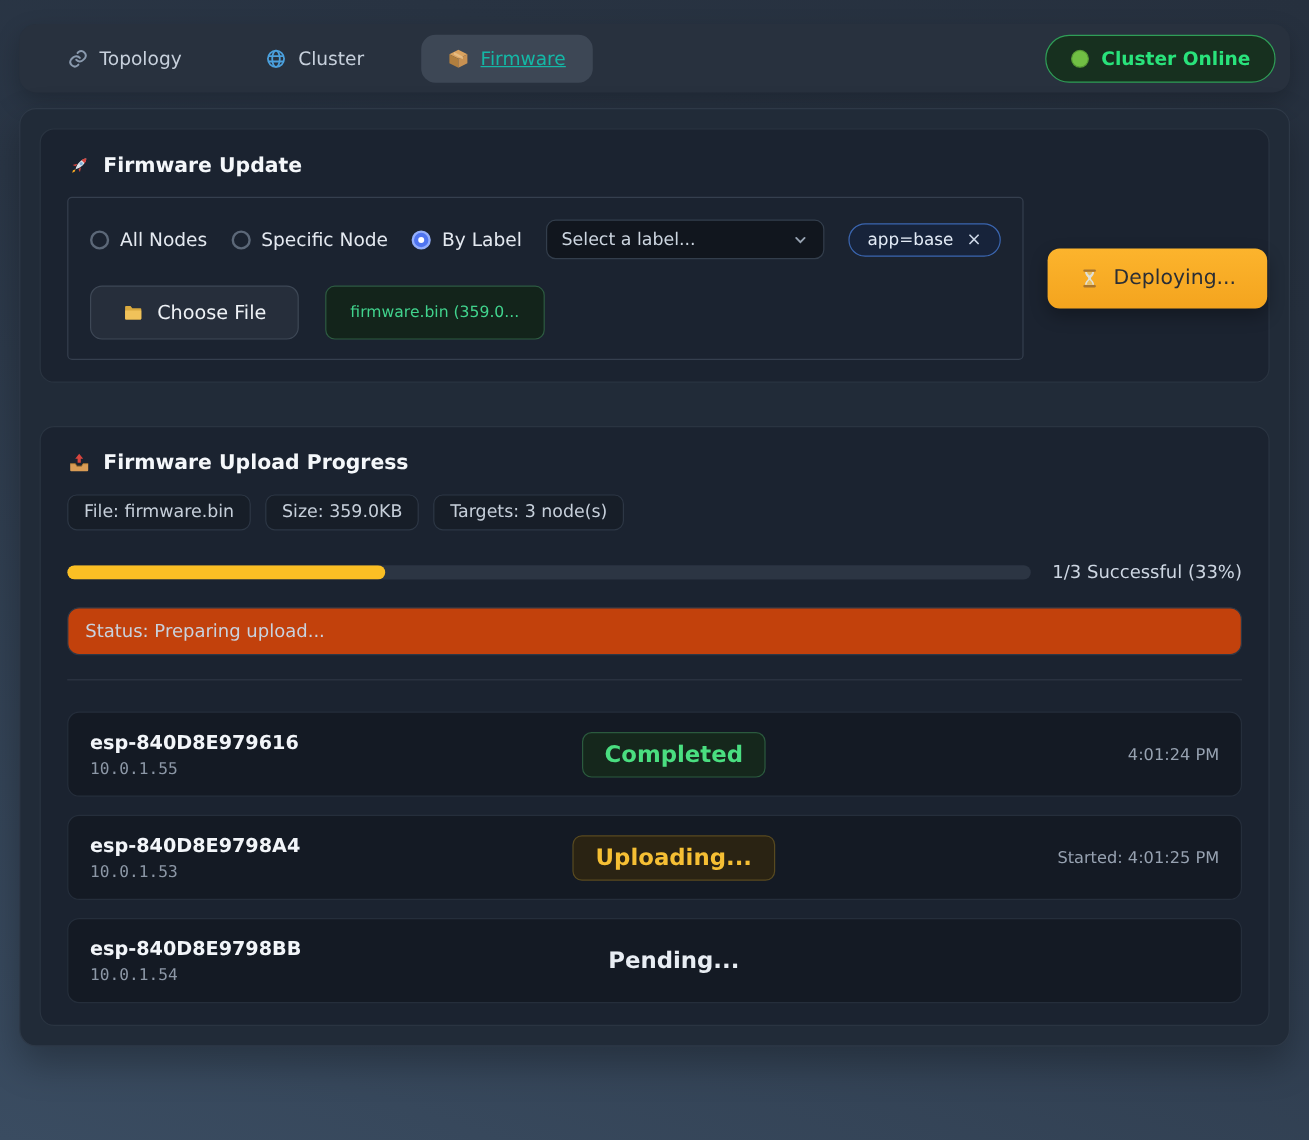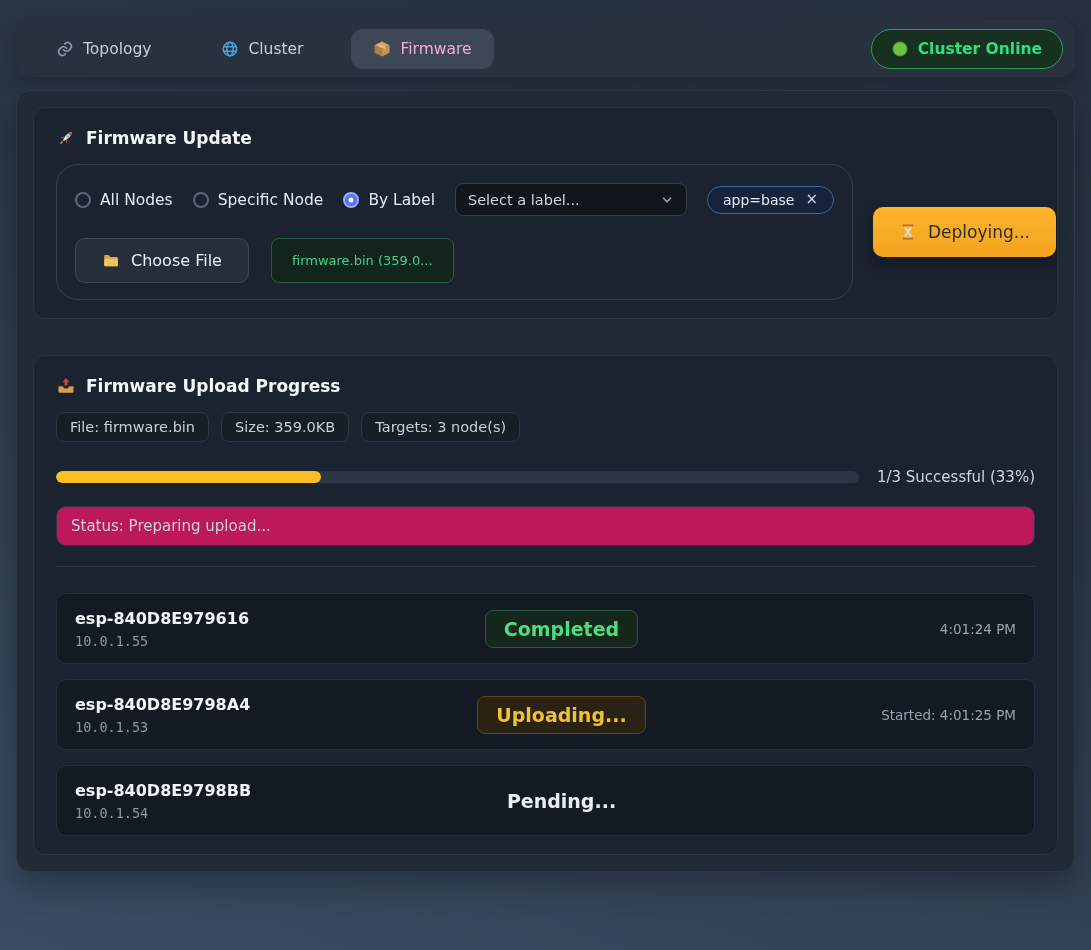--- a/index.html
+++ b/index.html
@@ -22,21 +22,21 @@
     padding: 0 12px 0 18px;
     margin-bottom: 13px;
   }
   .nav-items { display: flex; align-items: center; gap: 26px; }
   .nav-item {
     display: flex; align-items: center; gap: 9px;
     color: #c7d0dc; font-size: 15.5px;
     padding: 11px 22px; border-radius: 12px; cursor: pointer;
     text-decoration: none; white-space: nowrap;
   }
-  .nav-item.active { background: #3d4755; color: #f9a8d4; }
+  .nav-item.active { background: #3d4755; color: #14b8a6; text-decoration: underline; }
   .cluster-status {
     display: flex; align-items: center; gap: 10px;
     border: 1px solid #2f9e57; background: #17301f;
     color: #29e27b; font-weight: bold; font-size: 15.5px;
     padding: 10px 20px; border-radius: 999px; cursor: pointer;
     white-space: nowrap;
   }
   
   .container {
     background: #212b38; border: 1px solid #2e3947; border-radius: 14px;
@@ -48,21 +48,21 @@
   }
   .card + .card { margin-top: 36px; }
   .card-title {
     display: flex; align-items: center; gap: 10px;
     color: #f4f7fa; font-size: 17px; font-weight: bold;
     margin: 4px 0 16px;
   }
   
   .update-row { display: flex; align-items: center; gap: 20px; }
   .fieldset {
-    flex: 1; border: 1px solid #353f4e; border-radius: 22px;
+    flex: 1; border: 1px solid #353f4e; border-radius: 4px;
     padding: 18px 18px 16px;
   }
   .radio-row { display: flex; align-items: center; gap: 20px; }
   .radio-opt {
     display: flex; align-items: center; gap: 9px;
     color: #e4e9f0; font-size: 15.5px; cursor: pointer; white-space: nowrap;
   }
   .radio {
     width: 16px; height: 16px; border-radius: 50%;
     border: 2px solid #5c6878; position: relative; flex: none;
@@ -117,21 +117,21 @@
   }
   .progress-row { margin-top: 26px; display: flex; align-items: center; gap: 18px; }
   .progress-track {
     flex: 1; height: 12px; border-radius: 999px; background: #2c3543; overflow: hidden;
   }
   .progress-fill { height: 100%; border-radius: 999px; background: #fbbf24; width: 0; }
   .progress-label {
     color: #cdd6e2; font-size: 15px; white-space: nowrap; text-align: right;
   }
   .status-box {
-    margin-top: 20px; border: 1px solid #2d3745; background: #be185d;
+    margin-top: 20px; border: 1px solid #2d3745; background: #c2410c;
     border-radius: 10px; padding: 10px 14px;
     color: #c9d2de; font-size: 15px;
   }
   .divider { margin: 20px 0 26px; height: 1px; background: #2d3644; }
   .node-row {
     background: #141a24; border: 1px solid #252e3b; border-radius: 10px;
     padding: 13px 18px; min-height: 71px;
     display: grid; grid-template-columns: 1fr 1fr 1fr; align-items: center;
   }
   .node-row + .node-row { margin-top: 15px; }

